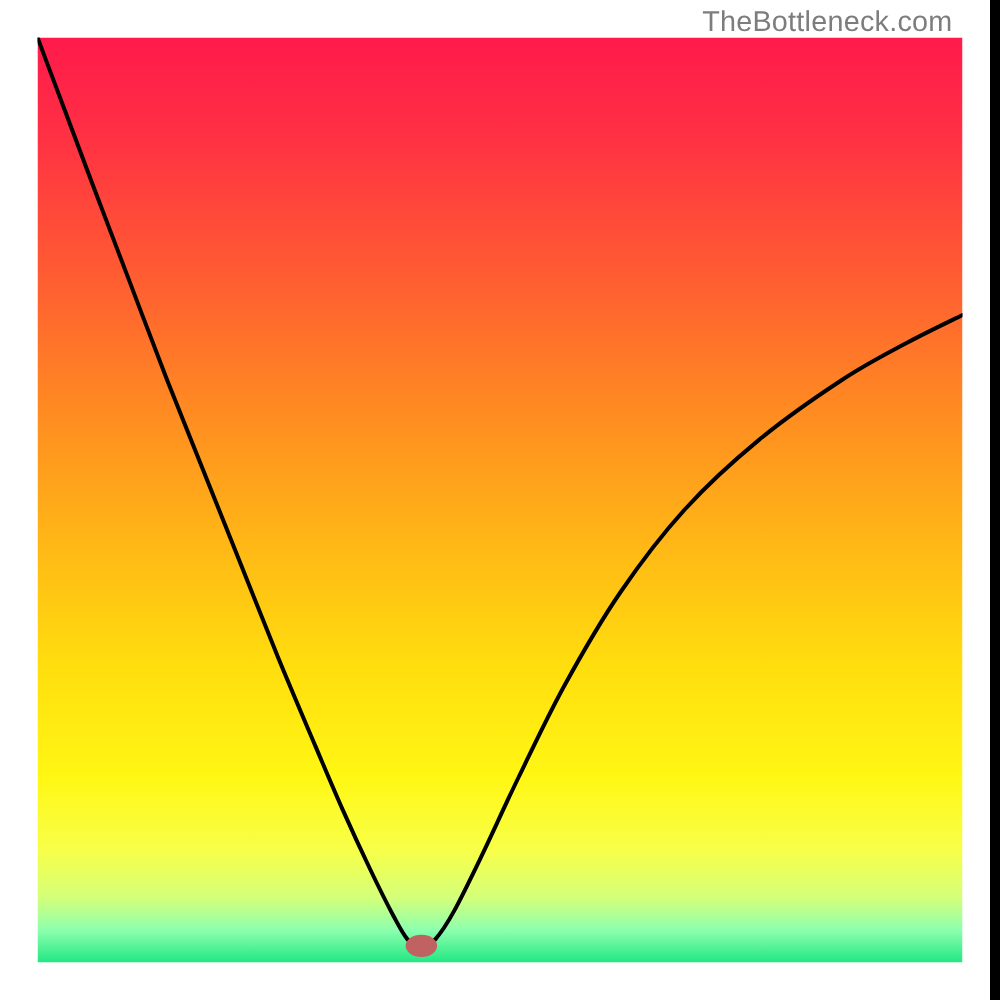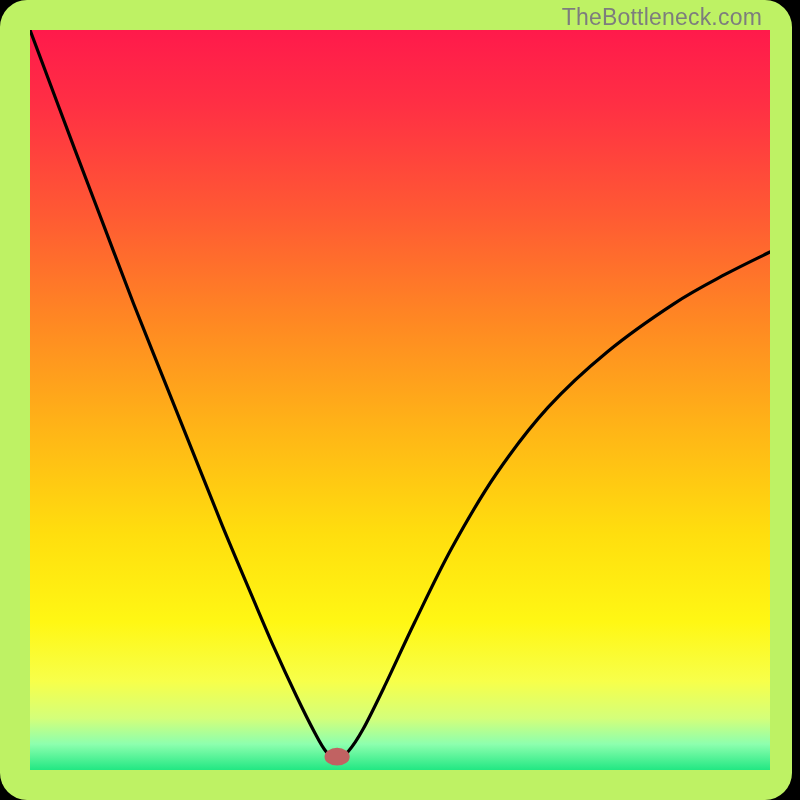--- a/index.html
+++ b/index.html
@@ -10,22 +10,21 @@
     background: #000;
     overflow: hidden;
     font-family: Arial, Helvetica, sans-serif;
   }
   .frame {
     position: absolute;
     left: 0;
     top: 0;
     width: 792px;
     height: 800px;
-    background: #bef264;
-    border-radius: 27px;
+    background: #ffffff;
   }
   .plot-area {
     position: absolute;
     left: 30px;
     top: 30px;
     width: 740px;
     height: 740px;
     
   }
   .watermark {

